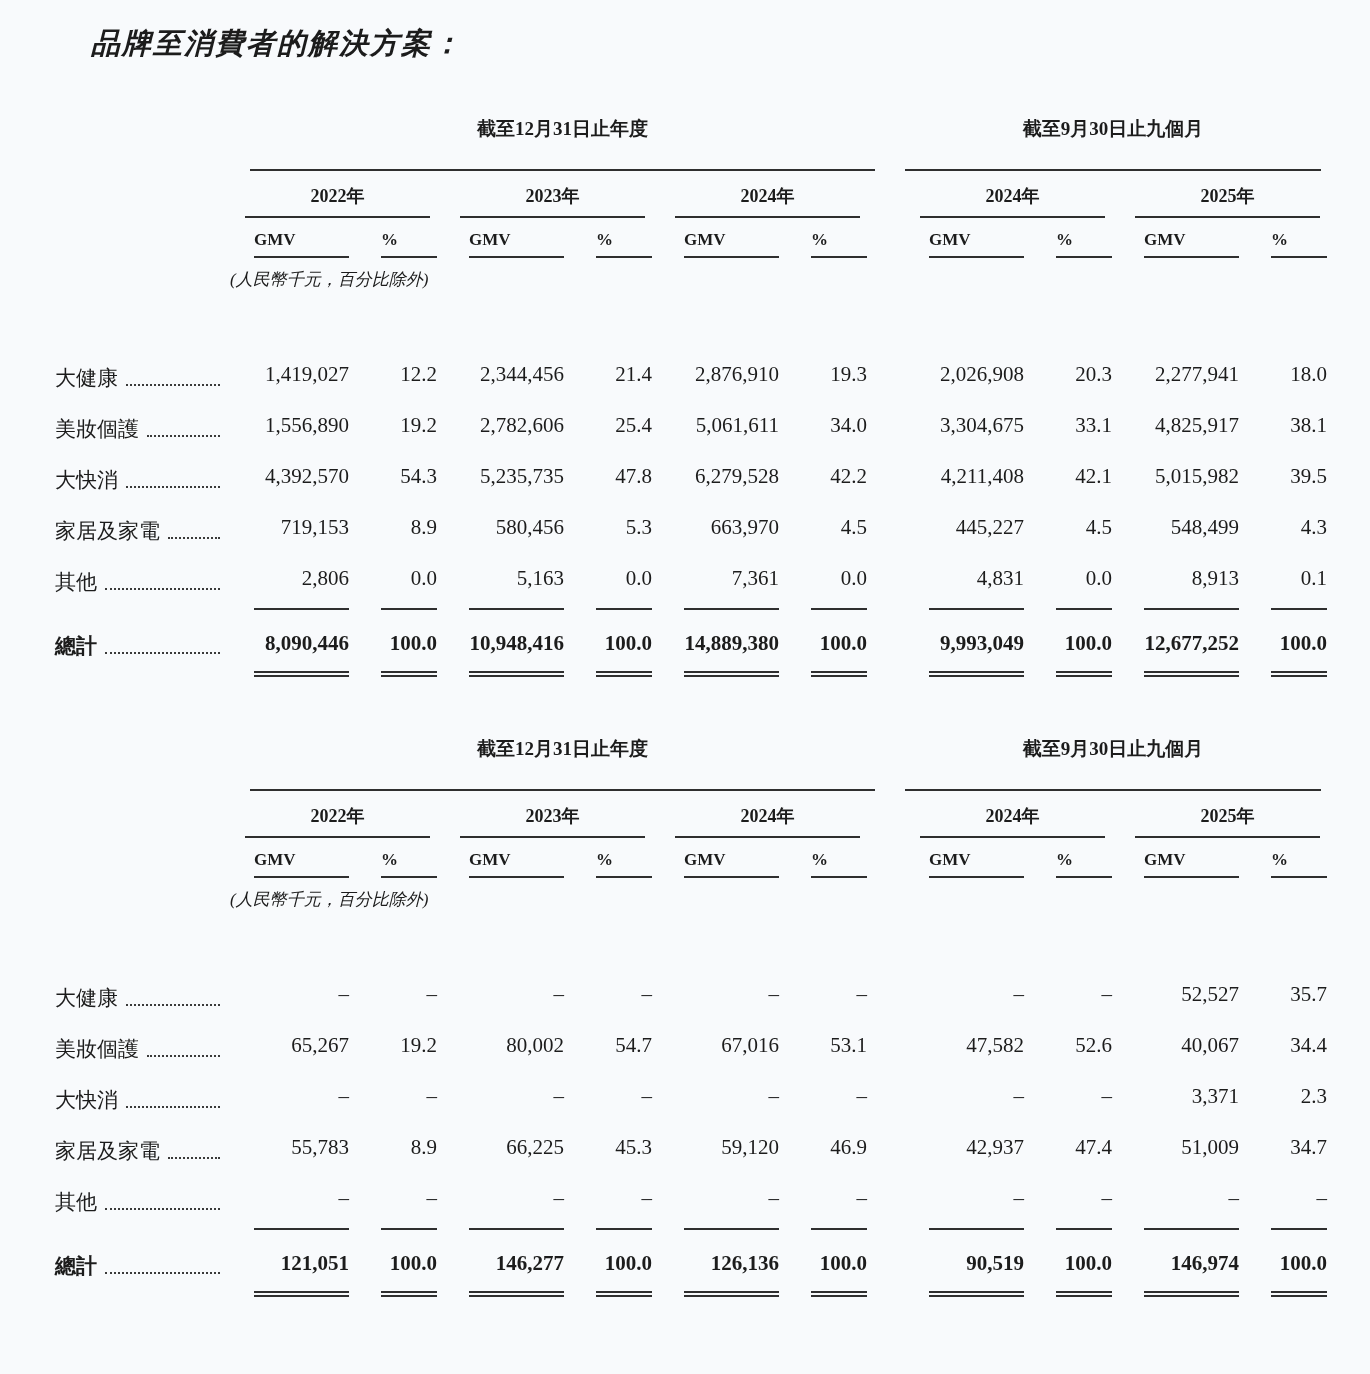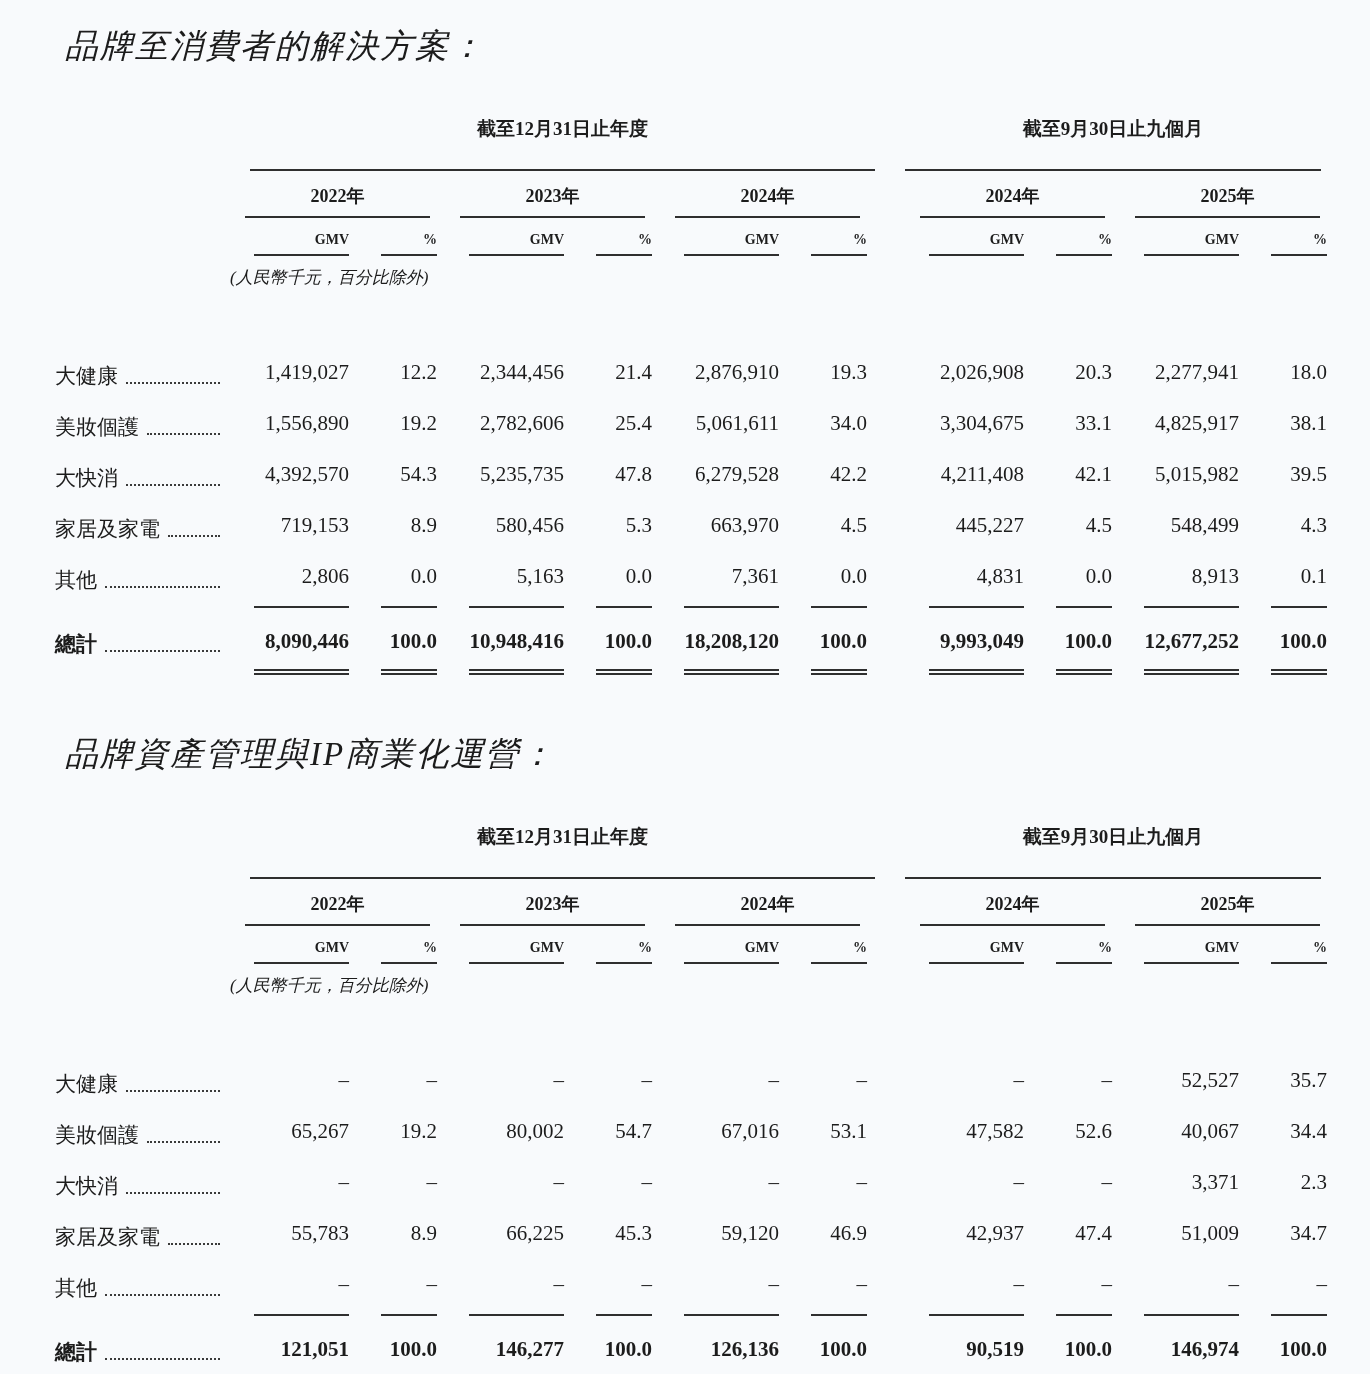--- a/index.html
+++ b/index.html
@@ -10,23 +10,23 @@
   }
   *{box-sizing:border-box;margin:0;padding:0;}
   html,body{width:1370px;height:1374px;overflow:hidden;}
   body{
     background:var(--bg);
     color:var(--ink);
     font-family:"Liberation Serif","DejaVu Serif",serif;
   }
   .page{padding-top:24px;}
   .section-title{
-    margin-left:65px;
-    font-size:33px;
-    font-weight:normal;
+    margin-left:91px;
+    font-size:29px;
+    font-weight:bold;
     font-style:italic;
     letter-spacing:2px;
     height:40px;
   }
   .tbl{width:1280px;margin-left:55px;margin-top:52px;}
   .g{display:grid;grid-template-columns:var(--cols);align-items:center;}
 
   
   .span-annual{grid-column:2/8;margin-left:20px;}
   .span-interim{grid-column:9/13;margin-right:14px;}
@@ -37,21 +37,21 @@
   }
   .year-cell{padding:13px 15px 0;}
   .yc1{grid-column:2/4;} .yc2{grid-column:4/6;} .yc3{grid-column:6/8;}
   .yc4{grid-column:9/11;} .yc5{grid-column:11/13;}
   .year-line{
     text-align:center;font-weight:bold;font-size:18px;
     padding-bottom:8px;border-bottom:2px solid var(--rule);
   }
   .hcell{text-align:right;padding:12px 8px 0 0;}
   .hl{
-    display:inline-block;text-align:right;font-weight:bold;font-size:14px;
+    display:inline-block;text-align:left;font-weight:bold;font-size:17px;
     padding-bottom:6px;border-bottom:2px solid var(--rule);
   }
   .w-gmv{width:95px;} .w-pct{width:56px;}
   .note-cell{
     grid-column:2/8;text-align:left;padding:10px 8px 0 0;
     font-style:italic;font-size:17px;
   }
   .note-row{margin-bottom:58px;}
 
   
@@ -240,21 +240,21 @@
         </div>
         <div class="g drow total-row">
           <div class="lbl">
             <span class="txt">總計</span>
             <span class="leader"></span>
           </div>
           <div class="num c1">8,090,446</div>
           <div class="num c2">100.0</div>
           <div class="num c3">10,948,416</div>
           <div class="num c4">100.0</div>
-          <div class="num c5">18,208,120</div>
+          <div class="num c5">14,889,380</div>
           <div class="num c6">100.0</div>
           <div class="num c7">9,993,049</div>
           <div class="num c8">100.0</div>
           <div class="num c9">12,677,252</div>
           <div class="num c10">100.0</div>
         </div>
         <div class="g dbl-row">
           <div class="c1">
             <div class="drule w-gmv"></div>
           </div>
@@ -283,21 +283,20 @@
             <div class="drule w-gmv"></div>
           </div>
           <div class="c10">
             <div class="drule w-pct"></div>
           </div>
         </div>
       </div>
   </section>
 
   <section class="sec2">
-    <h2 class="section-title">品牌資產管理與IP商業化運營：</h2>
     <div class="tbl">
         <div class="g">
           <div class="span-annual">
             <div class="period">截至12月31日止年度</div>
           </div>
           <div class="span-interim">
             <div class="period">截至9月30日止九個月</div>
           </div>
         </div>
         <div class="g">

